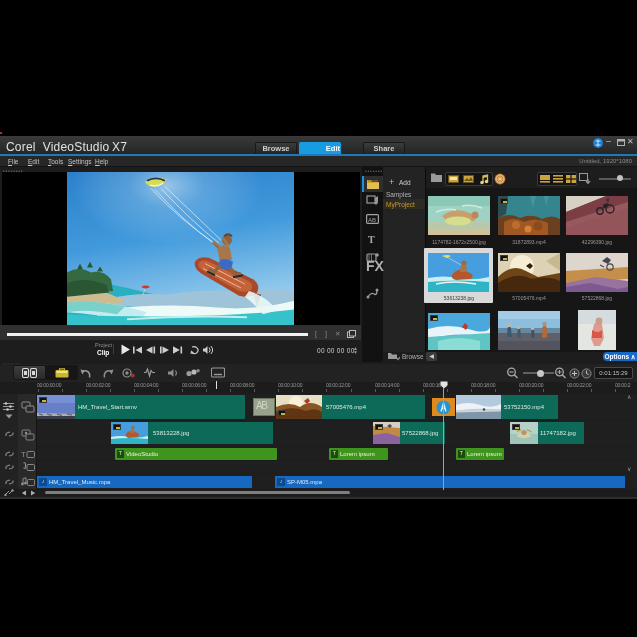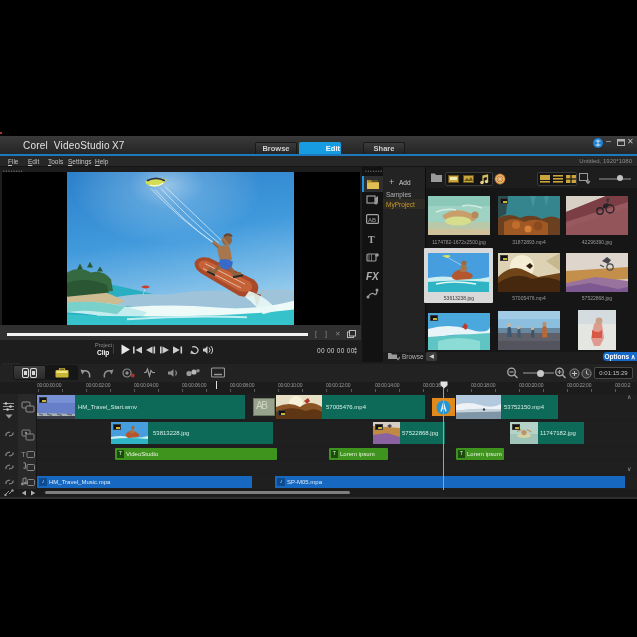--- a/index.html
+++ b/index.html
@@ -3,21 +3,21 @@
 <meta charset="utf-8">
 <style>
   * { margin:0; padding:0; box-sizing:border-box; }
   html,body { width:637px; height:637px; background:#000; overflow:hidden;
     font-family:"Liberation Sans", sans-serif; }
   .abs { position:absolute; }
   #app { position:absolute; left:0; top:136px; width:637px; height:362px; background:#1e1e1e; }
   
   #titlebar { position:absolute; left:0; top:136px; width:637px; height:18px;
     background:linear-gradient(#3a3a3a,#252525); }
-  #title { position:absolute; left:23px; top:140px; font-size:10px; color:#e2e2e2; letter-spacing:0.2px; }
+  #title { position:absolute; left:6px; top:140px; font-size:12px; color:#e2e2e2; letter-spacing:0.2px; }
   .tab { position:absolute; top:142px; height:12px; font-size:7.5px; font-weight:bold;
     color:#cfcfcf; text-align:center; line-height:12px;
     background:linear-gradient(#3c3c3c,#232323); border:1px solid #191919; border-bottom:none;
     border-radius:2px 2px 0 0; }
   .tab.active { background:#179ce2; color:#fff; border-color:#179ce2; }
   #blueline { position:absolute; left:0; top:154px; width:637px; height:2px; background:#1d79bc; }
   .winbtn { position:absolute; top:138px; font-size:9px; color:#c0c0c0; }
   
   #menubar { position:absolute; left:0; top:156px; width:637px; height:11px; background:#272727;
     border-bottom:1px solid #141414; }
@@ -220,21 +220,21 @@
 <svg class="abs" style="left:366px;top:213px;" width="13" height="12" viewBox="0 0 13 12">
   <rect x="0.6" y="1.6" width="11.8" height="8.8" rx="1" fill="none" stroke="#a2a2a2" stroke-width="1.2"></rect>
   <text x="2" y="8.5" font-size="6" fill="#a2a2a2" font-family="Liberation Sans">AB</text>
 </svg>
 <div class="abs" style="left:368px;top:234px;font-size:10px;color:#a8a8a8;font-weight:bold;font-family:'Liberation Serif',serif;">T</div>
 <svg class="abs" style="left:366px;top:251px;" width="13" height="12" viewBox="0 0 13 12">
   <rect x="1" y="3" width="9" height="7" rx="1" fill="none" stroke="#9a9a9a" stroke-width="1.2"></rect>
   <circle cx="11" cy="4" r="1.8" fill="#9a9a9a"></circle>
   <path d="M3 3 L3 10 M5.5 3 L5.5 10" stroke="#9a9a9a" stroke-width="0.7"></path>
 </svg>
-<div class="abs" style="left:366px;top:271px;font-size:10px;color:#b0b0b0;font-weight:bold;font-style:italic;">FX</div>
+<div class="abs" style="left:366px;top:258px;font-size:14px;color:#b0b0b0;font-weight:bold;">FX</div>
 <svg class="abs" style="left:366px;top:288px;" width="13" height="11" viewBox="0 0 13 11">
   <path d="M2 9 Q5 4 8 6 Q11 8 11 2" fill="none" stroke="#9a9a9a" stroke-width="1.3"></path>
   <circle cx="2" cy="9" r="1.5" fill="#9a9a9a"></circle>
     <circle cx="11" cy="2" r="1.5" fill="#9a9a9a"></circle>
 </svg>
 
 <div class="abs" style="left:389px;top:177px;font-size:9px;color:#b8b8b8;">+</div>
 <div class="abs" style="left:399px;top:179px;font-size:6.5px;color:#cfcfcf;">Add</div>
 <div class="abs" style="left:386px;top:191px;font-size:6.5px;color:#b2b2b2;">Samples</div>
 <div class="abs" style="left:383px;top:199px;width:42px;height:10px;background:#2e2b24;"></div>

